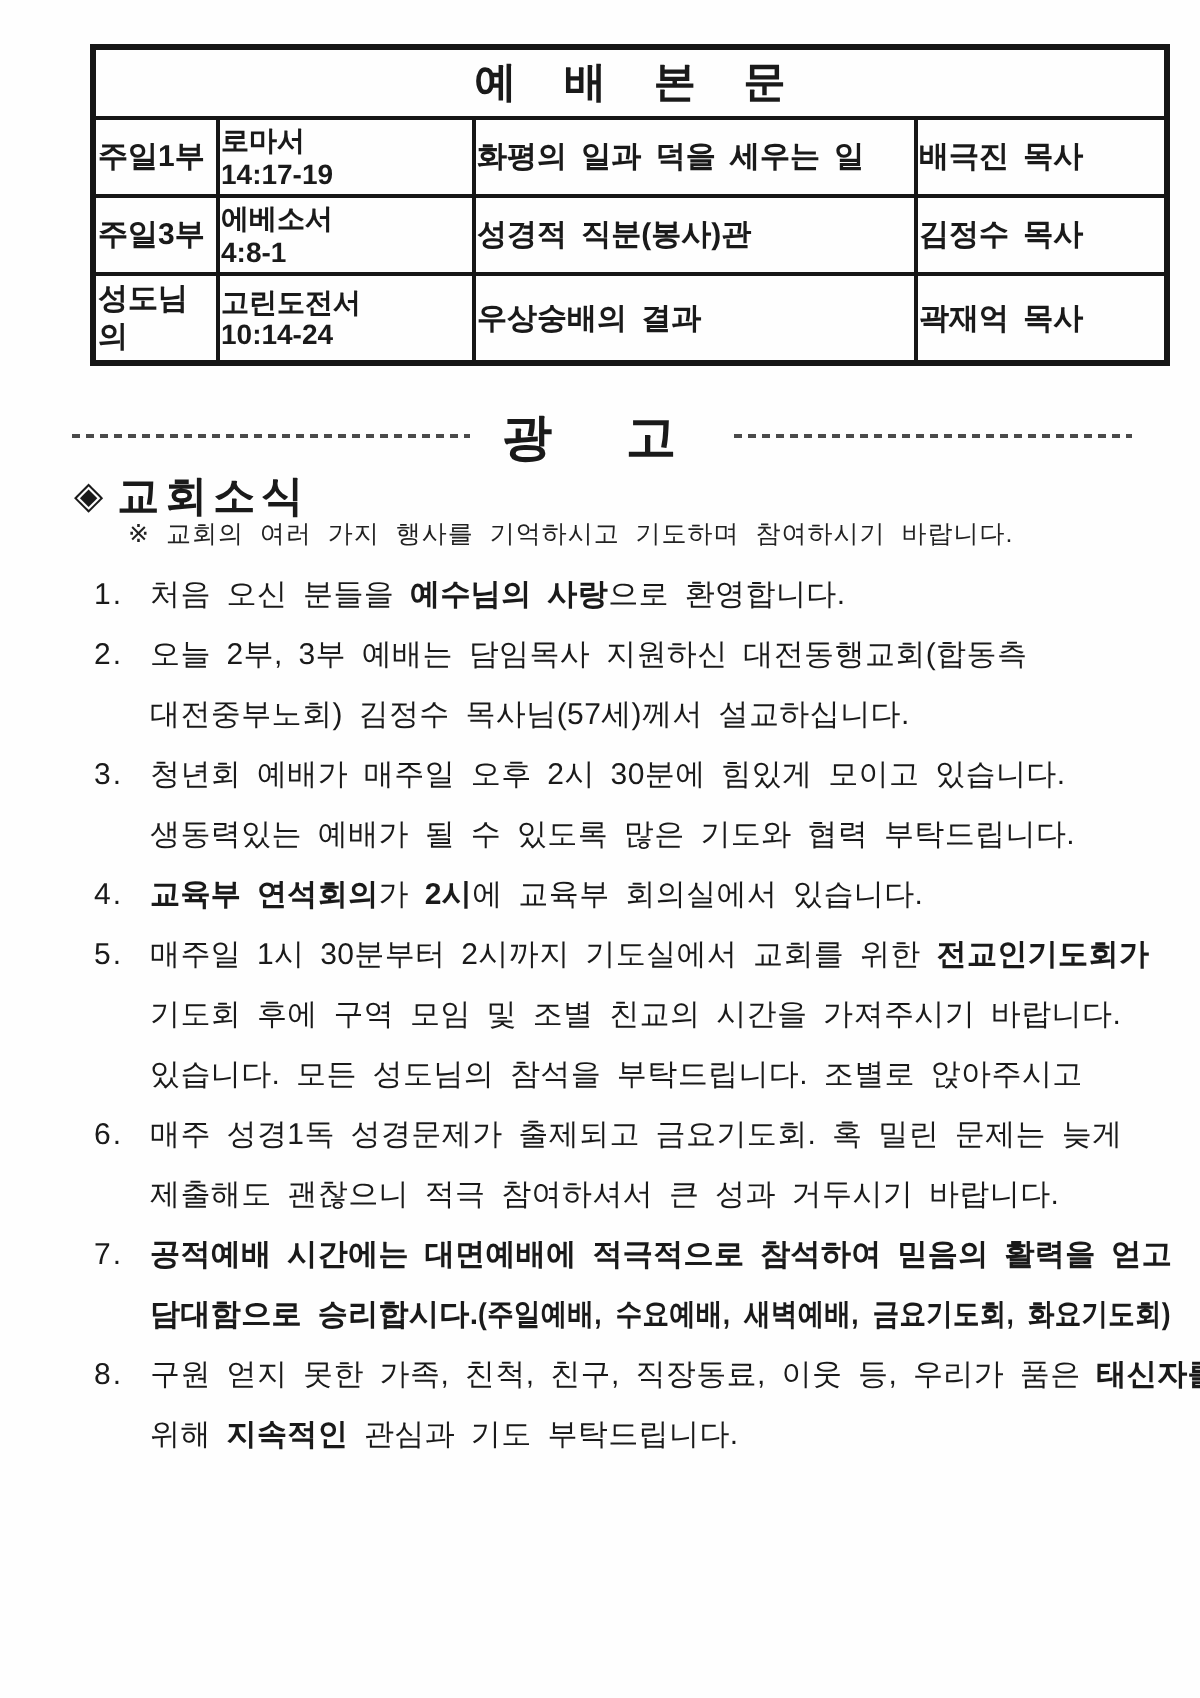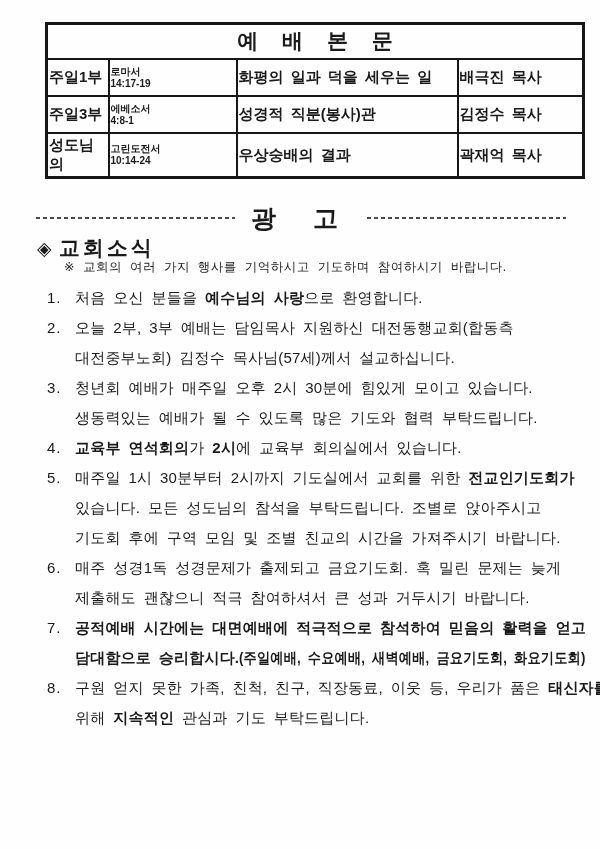--- a/index.html
+++ b/index.html
@@ -29,21 +29,21 @@
     text-align: center;
   }
   table.worship td {
     border: 2px solid #161616;
     font-weight: 700;
     font-size: 15px;
     height: 37px;
     padding: 2px 1px;
     word-spacing: 3px;
   }
-  table.worship td.scripture { font-size: 10px; line-height: 1.18; }
+  table.worship td.scripture { font-size: 14px; line-height: 1.18; }
   table.worship td.sermon { font-size: 15px; }
   
   .section-divider {
     position: absolute; left: 36px; right: 34px; top: 203px;
     display: flex; align-items: center; height: 30px;
   }
   .dash-rule {
     flex: 1; height: 2px;
     background: repeating-linear-gradient(90deg, #4a4a4a 0 4px, transparent 4px 7px);
   }
@@ -162,22 +162,22 @@
       <div class="item">
         <div class="num">4.</div>
         <div class="content">
           <div class="line"><span class="b">교육부 연석회의</span><span>가 </span><span class="b">2시</span><span>에 교육부 회의실에서 있습니다.</span></div>
         </div>
       </div>
       <div class="item">
         <div class="num">5.</div>
         <div class="content">
           <div class="line"><span>매주일 1시 30분부터 2시까지 기도실에서 교회를 위한 </span><span class="b">전교인기도회</span><span class="b">가</span></div>
+          <div class="line"><span>기도회 후에 구역 모임 및 조별 친교의 시간을 가져주시기 바랍니다.</span></div>
           <div class="line"><span>있습니다. 모든 성도님의 참석을 부탁드립니다. 조별로 앉아주시고</span></div>
-          <div class="line"><span>기도회 후에 구역 모임 및 조별 친교의 시간을 가져주시기 바랍니다.</span></div>
         </div>
       </div>
       <div class="item">
         <div class="num">6.</div>
         <div class="content">
           <div class="line"><span>매주 성경1독 성경문제가 출제되고 금요기도회. 혹 밀린 문제는 늦게</span></div>
           <div class="line"><span>제출해도 괜찮으니 적극 참여하셔서 큰 성과 거두시기 바랍니다.</span></div>
         </div>
       </div>
       <div class="item">

